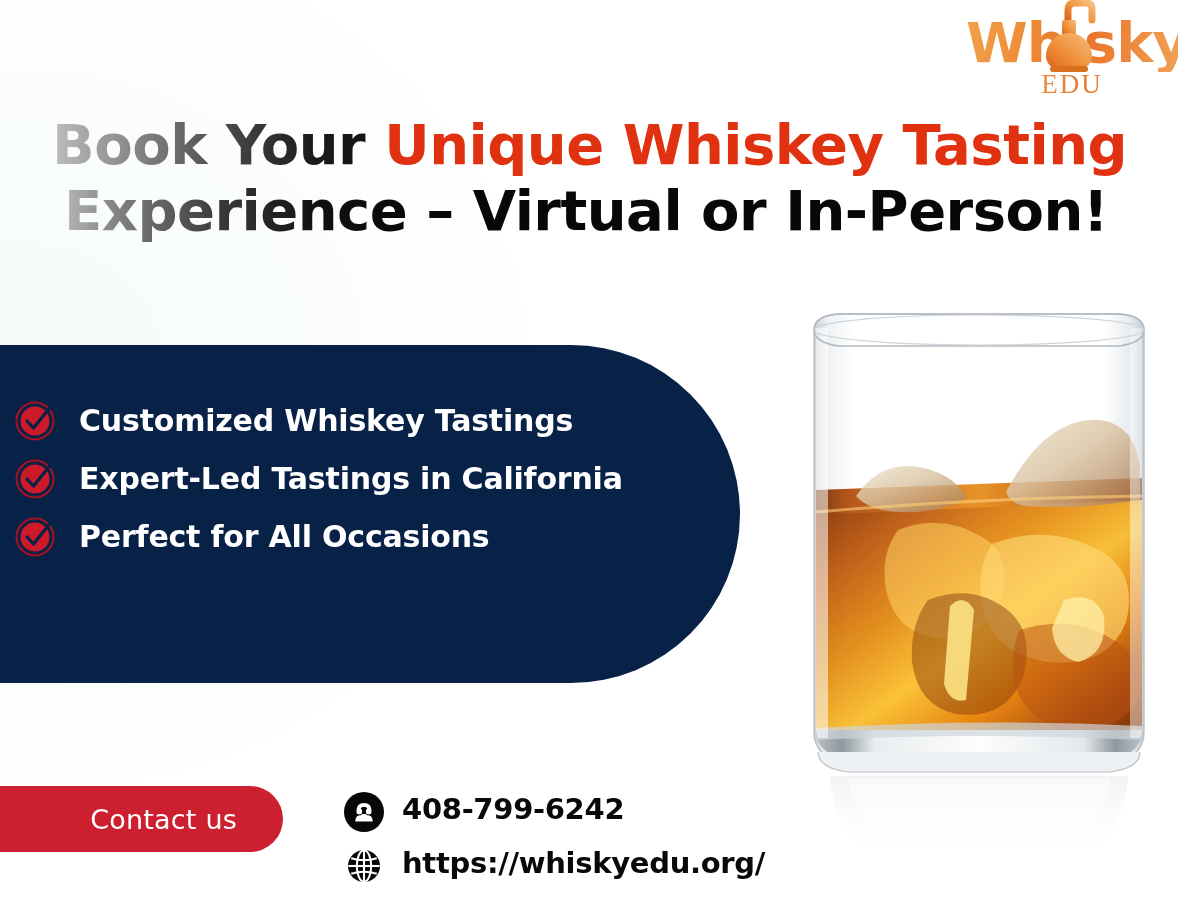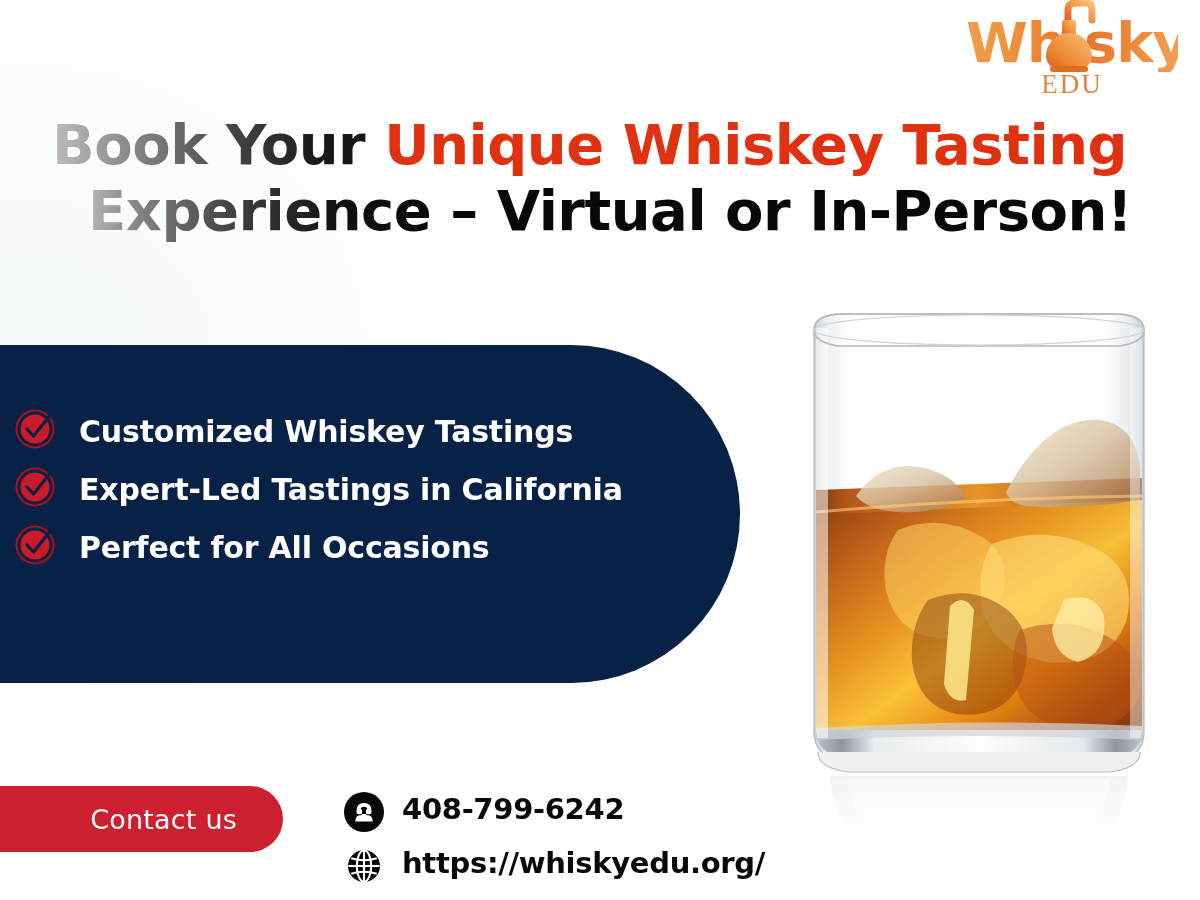--- a/index.html
+++ b/index.html
@@ -89,21 +89,20 @@
     background: linear-gradient(90deg, #bdbdbd 0%, #8c8c8c 22%, #4a4a4a 52%, #1b1b1b 78%, #111111 100%);
     -webkit-background-clip: text;
     background-clip: text;
     color: transparent;
   }
   .hl-grad2 {
     background: linear-gradient(90deg, #b5b5b5 0%, #7e7e7e 14%, #3a3a3a 38%, #101010 62%, #050505 100%);
     -webkit-background-clip: text;
     background-clip: text;
     color: transparent;
-    margin-left: 24px;
   }
   .hl-red { color: #e03210; }
   .hl-black { color: #080808; }
 
   
   .feature-panel {
     position: absolute;
     left: -40px;
     top: 345px;
     width: 780px;
@@ -112,21 +111,21 @@
     border-radius: 0 174px 174px 0;
   }
   .feature-list {
     position: absolute;
     left: 55px;
     top: 46px;
     width: 700px;
   }
   .feature-item {
     display: flex;
-    align-items: flex-end;
+    align-items: center;
     height: 58px;
     gap: 22px;
   }
   .check-icon { flex: 0 0 auto; width: 42px; height: 42px; display:block; }
   .feature-label {
     font-family: "DejaVu Sans", sans-serif;
     font-size: 30px;
     font-weight: 700;
     color: #ffffff;
     letter-spacing: -0.2px;

